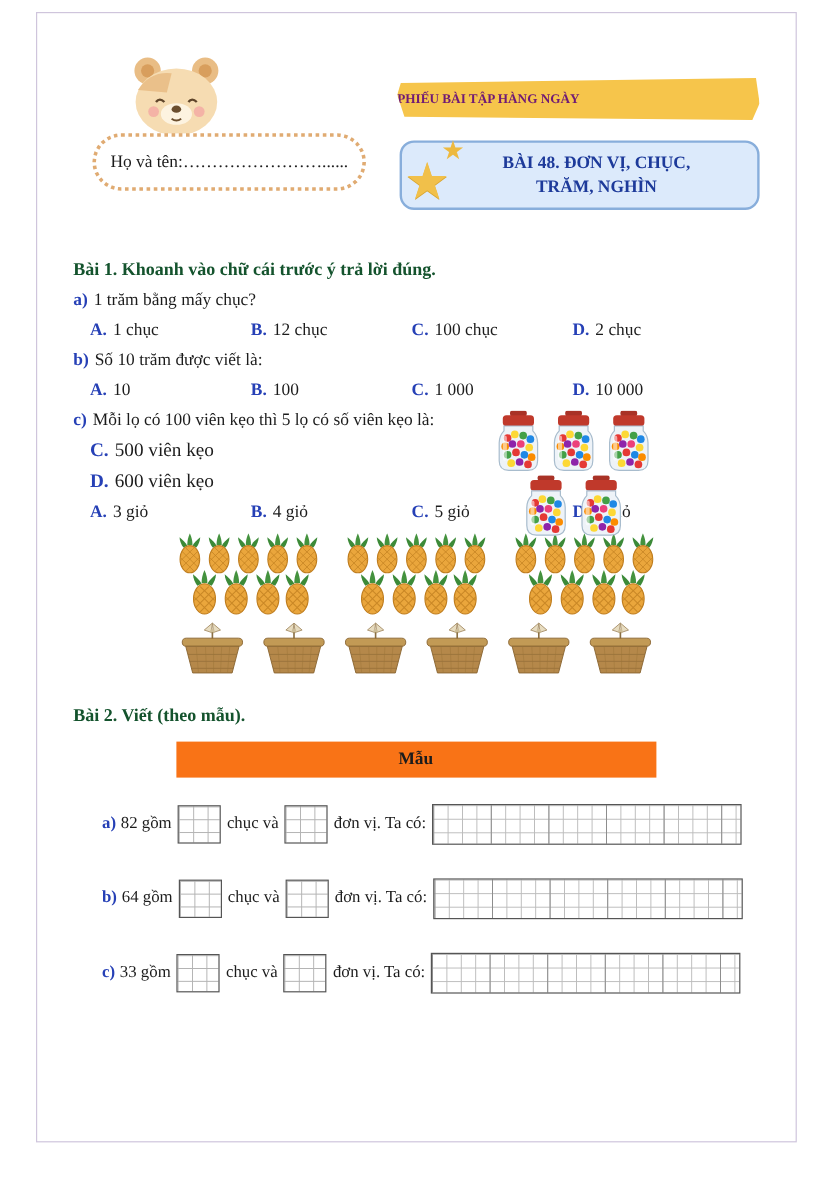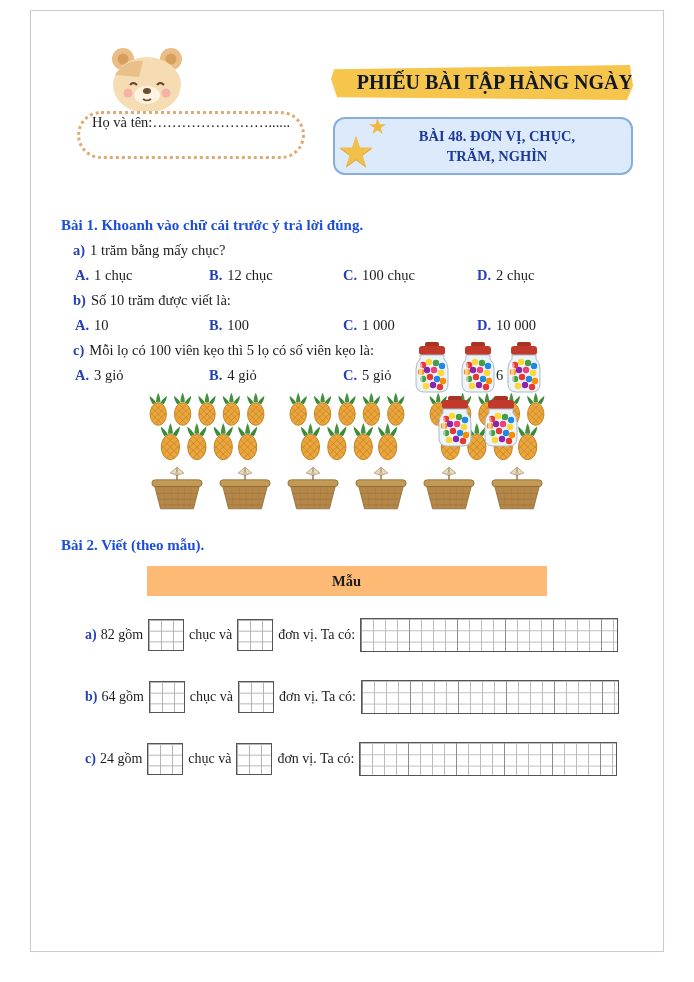--- a/index.html
+++ b/index.html
@@ -3,46 +3,46 @@
 <meta charset="utf-8">
 <style>
   html,body{margin:0;padding:0;}
   body{width:694px;height:982px;background:#ffffff;font-family:"Liberation Serif",serif;color:#1c1c1c;}
   .page{position:relative;width:694px;height:982px;overflow:hidden;background:#fff;}
   .frame{position:absolute;left:30px;top:10px;right:30px;bottom:30px;border:1.5px solid #cfc5dc;padding:48px 30px 0;box-sizing:border-box;}
 
   
   .header{position:relative;height:132px;}
   .bear{position:absolute;left:36px;top:-16px;width:100px;height:74px;}
-  .cloud{position:absolute;left:16px;top:52px;width:228px;height:48px;border:3px dotted #e0ab72;border-radius:26px;display:flex;padding:0 8px 0 12px;box-sizing:border-box;font-size:14.5px;background:#fff;}
-  .banner{position:absolute;right:0;top:6px;width:302px;height:35px;background:#f6c54b;display:flex;align-items:center;justify-content:flex-end;color:#0f172a;font-weight:bold;font-size:20px;clip-path:polygon(1% 12%,99% 0%,100% 60%,98% 100%,2% 92%,0% 40%);}
+  .cloud{position:absolute;left:16px;top:52px;width:228px;height:48px;border:3px dotted #e0ab72;border-radius:26px;display:flex;align-items:center;padding:0 8px 0 12px;box-sizing:border-box;font-size:14.5px;background:#fff;}
+  .banner{position:absolute;right:0;top:6px;width:302px;height:35px;background:#f6c54b;display:flex;align-items:center;justify-content:flex-start;color:#701a75;font-weight:bold;font-size:11px;clip-path:polygon(1% 12%,99% 0%,100% 60%,98% 100%,2% 92%,0% 40%);}
   .lesson{position:absolute;right:0;top:58px;width:300px;height:58px;background:#dceafb;border:2px solid #88aedb;border-radius:12px;box-sizing:border-box;display:flex;flex-direction:column;align-items:center;justify-content:center;color:#1d3a9a;font-weight:bold;font-size:14.5px;line-height:1.4;padding-left:28px;}
   .star-big{position:absolute;left:4px;top:14px;font-size:38px;line-height:1;color:#f1c04a;text-shadow:0 1px 0 #d9a52e;}
   .star-small{position:absolute;left:34px;top:-2px;font-size:19px;line-height:1;color:#edb93f;}
 
   
-  .ex-title{margin:26px 0 0 0;color:#1d4ed8;font-weight:bold;font-size:15px;}
-  .q-line{margin:8px 0 0 12px;font-size:14.5px;}
+  .ex-title{margin:26px 0 0 0;color:#14532d;font-weight:bold;font-size:15px;}
+  .q-line{margin:8px 0 0 0;font-size:14.5px;}
   .q-label{color:#2640b6;font-weight:bold;margin-right:5px;}
   .opt-row{display:flex;margin:8px 0 0 14px;font-size:14.5px;}
   .opt{width:134px;flex:0 0 auto;}
   .opt:last-child{width:auto;}
   .opt-k{color:#2640b6;font-weight:bold;margin-right:5px;}
 
   .c-wrap{position:relative;}
   .opt-stack .opt{display:block;width:auto;margin:8px 0 0 14px;}
   .jars{position:absolute;right:80px;top:0;width:150px;display:flex;flex-wrap:wrap;justify-content:center;column-gap:4px;row-gap:2px;}
   .jar{width:42px;height:52px;}
 
   .pine-row{display:flex;justify-content:center;gap:14px;margin-top:8px;}
   .cluster{width:126px;height:72px;}
   .basket-row{display:flex;justify-content:center;gap:10px;margin-top:2px;}
   .basket{width:58px;height:45px;}
 
-  .sample{margin:12px auto 0;width:400px;height:30px;background:#fdba74;display:flex;align-items:center;justify-content:center;font-size:14.5px;}
+  .sample{margin:12px auto 0;width:400px;height:30px;background:#f97316;display:flex;align-items:center;justify-content:center;font-size:14.5px;}
   .sample b{margin-right:1px;}
 
   .fill-row{display:flex;align-items:center;margin:28px 0 0 24px;font-size:14px;white-space:nowrap;}
   .fill-row.first{margin-top:22px;}
   .fill-row .q-label{margin-right:4px;}
   .grid-s{flex:0 0 auto;width:36px;height:32px;border:1px solid #555;margin:0 5px;box-sizing:border-box;
     background-image:linear-gradient(to right,#b3b3b3 1px,transparent 1px),linear-gradient(to bottom,#b3b3b3 1px,transparent 1px);
     background-size:12px 10.7px;}
   .grid-l{flex:0 0 auto;width:258px;height:34px;border:1px solid #555;margin-left:5px;box-sizing:border-box;
     background-image:linear-gradient(to right,#8d8d8d 1px,transparent 1px),linear-gradient(to right,#bcbcbc 1px,transparent 1px),linear-gradient(to bottom,#bcbcbc 1px,transparent 1px);
@@ -164,20 +164,22 @@
       <span class="opt"><b class="opt-k">B.</b><span>100</span></span>
       <span class="opt"><b class="opt-k">C.</b><span>1 000</span></span>
       <span class="opt"><b class="opt-k">D.</b><span>10 000</span></span>
     </div>
 
     <div class="c-wrap">
       <div class="q-line">
         <span class="q-label">c)</span><span>Mỗi lọ có 100 viên kẹo thì 5 lọ có số viên kẹo là:</span>
       </div>
       <div class="opt-stack">
+        <span class="opt"><b class="opt-k">C.</b><span>500 viên kẹo</span></span>
+        <span class="opt"><b class="opt-k">D.</b><span>600 viên kẹo</span></span>
       </div>
       <div class="jars">
         <svg class="jar">
             <use href="#sym-jar"></use>
           </svg>
         <svg class="jar">
             <use href="#sym-jar"></use>
           </svg>
         <svg class="jar">
             <use href="#sym-jar"></use>
@@ -251,21 +253,21 @@
       <span>64 gồm</span>
       <span class="grid-s"></span>
       <span>chục và</span>
       <span class="grid-s"></span>
       <span>đơn vị. Ta có:</span>
       <span class="grid-l"></span>
     </div>
 
     <div class="fill-row">
       <span class="q-label">c)</span>
-      <span>24 gồm</span>
+      <span>33 gồm</span>
       <span class="grid-s"></span>
       <span>chục và</span>
       <span class="grid-s"></span>
       <span>đơn vị. Ta có:</span>
       <span class="grid-l"></span>
     </div>
 
   </div>
 </div>
 

